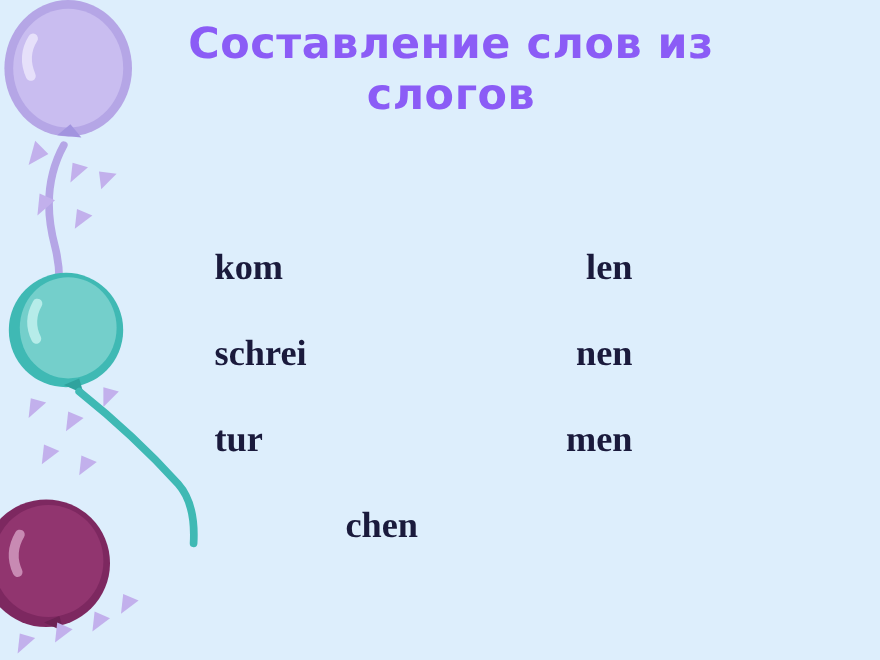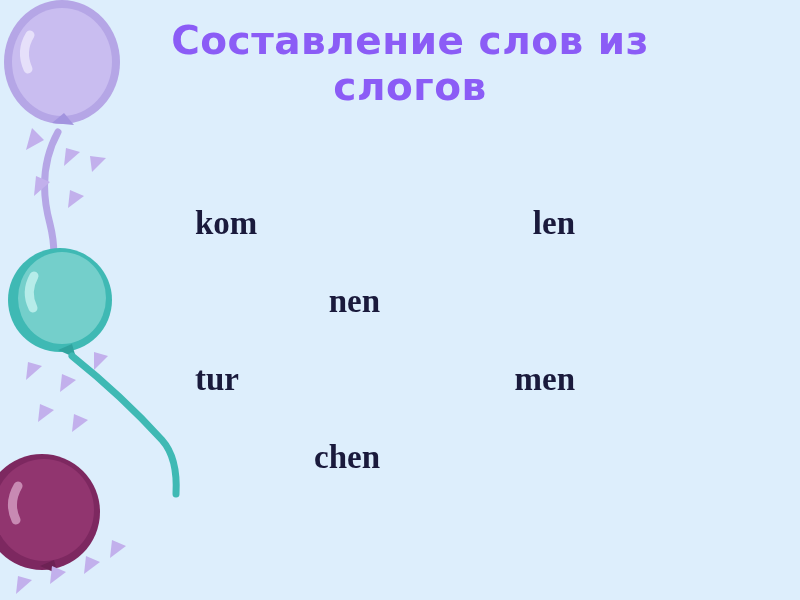--- a/index.html
+++ b/index.html
@@ -36,21 +36,21 @@
   }
   
   #syllables {
     position: absolute;
     left: 195px;
     top: 205px;
     width: 380px;
   }
   .syl-row {
     display: flex;
-    align-items: flex-start;
+    align-items: center;
     height: 78px;
   }
   .syl-left, .syl-right {
     font-family: "Liberation Serif", "DejaVu Serif", serif;
     font-weight: bold;
     font-size: 33px;
     color: #1a1a3c;
   }
   .syl-left {
     width: 195px;
@@ -119,20 +119,21 @@
 
   <div id="title">Составление слов из
 слогов</div>
 
   <div id="syllables">
     <div class="syl-row">
       <span class="syl-left">kom</span>
       <span class="syl-right">len</span>
     </div>
     <div class="syl-row">
+      <span class="syl-left">schrei</span>
       <span class="syl-right">nen</span>
     </div>
     <div class="syl-row">
       <span class="syl-left">tur</span>
       <span class="syl-right">men</span>
     </div>
     <div class="syl-row">
       <span class="syl-right">chen</span>
     </div>
   </div>

